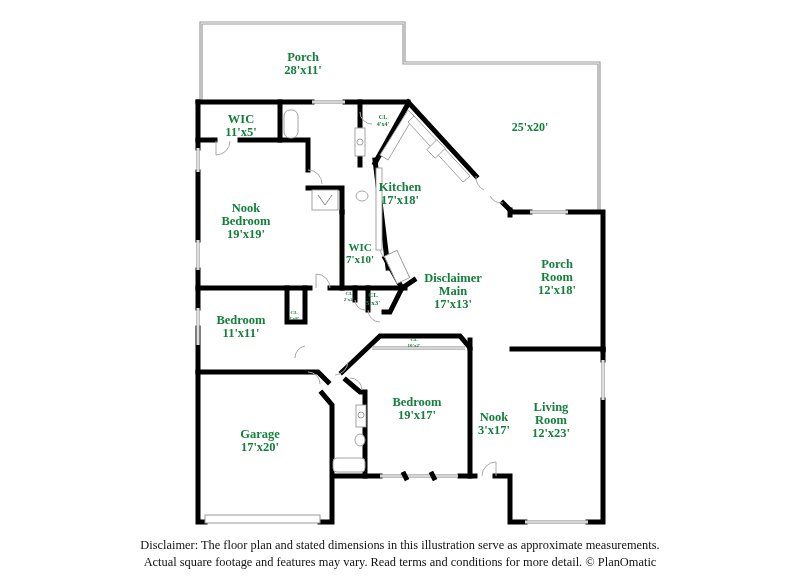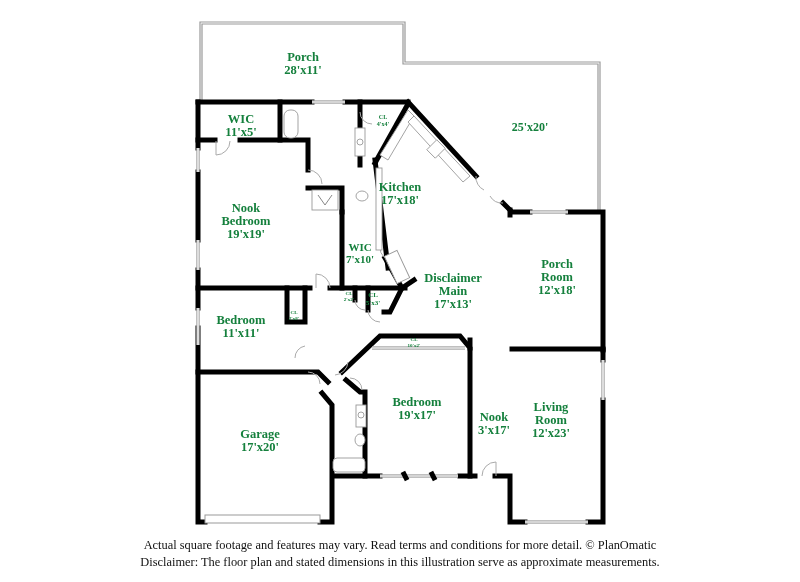--- a/index.html
+++ b/index.html
@@ -214,15 +214,15 @@
 <div class="lbl small" style="left:294px;top:310px;font-size:5px;">
   <div>CL</div>
   <div>2'x8'</div>
 </div>
 <div class="lbl small" style="left:414px;top:337px;font-size:5px;">
   <div>CL</div>
   <div>10'x2'</div>
 </div>
 
 <div class="disclaimer">
+  <div>Disclaimer: The floor plan and stated dimensions in this illustration serve as approximate measurements.</div>
   <div>Actual square footage and features may vary. Read terms and conditions for more detail. © PlanOmatic</div>
-  <div>Disclaimer: The floor plan and stated dimensions in this illustration serve as approximate measurements.</div>
 </div>
 
 </body></html>

